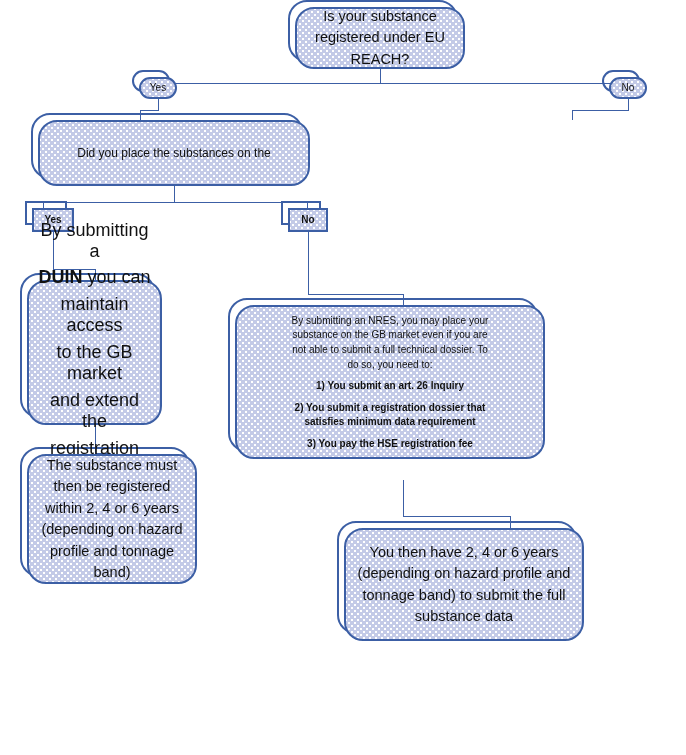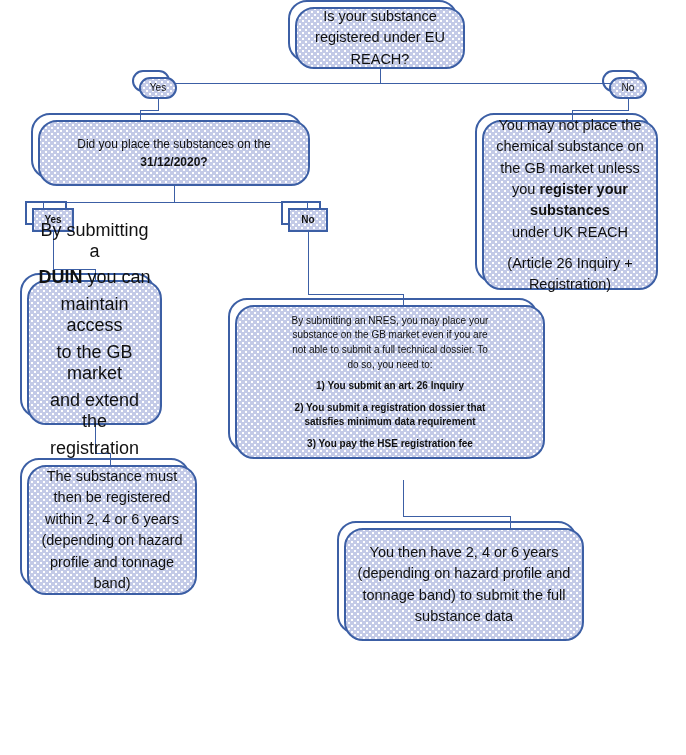--- a/index.html
+++ b/index.html
@@ -96,21 +96,21 @@
 
   
   #n-root      { left: 295px; top: 7px;   width: 170px; height: 62px;  font-size: 14.5px; }
   #chip-yes1   { left: 139px; top: 77px;  width: 38px;  height: 22px; }
   #chip-no1    { left: 609px; top: 77px;  width: 38px;  height: 22px; }
   #n-q2        { left: 38px;  top: 120px; width: 272px; height: 66px;  font-size: 12px; }
   #n-noreach   { left: 482px; top: 120px; width: 176px; height: 170px; font-size: 14.5px; }
   #chip-yes2   { left: 32px;  top: 208px; width: 42px;  height: 24px; }
   #chip-no2    { left: 288px; top: 208px; width: 40px;  height: 24px; }
   #n-duin      { left: 27px;  top: 280px; width: 135px; height: 145px; font-size: 18px; }
-  #n-years     { left: 27px;  top: 465px; width: 170px; height: 130px; font-size: 14.5px; }
+  #n-years     { left: 27px;  top: 454px; width: 170px; height: 130px; font-size: 14.5px; }
   #n-nres      { left: 235px; top: 305px; width: 310px; height: 154px; font-size: 10px; }
   #n-final     { left: 344px; top: 528px; width: 240px; height: 113px; font-size: 14.5px; }
 </style>
 </head>
 <body>
 
 <div id="canvas">
 
   <div class="conn v" style="left:380px; top:69px; height:14px;"></div>
 
@@ -166,36 +166,23 @@
 
   <div class="node rounded chip" id="chip-no1">
     <div class="face">
       <p>No</p>
     </div>
   </div>
 
   <div class="node rounded" id="n-q2">
     <div class="face">
       <p>Did you place the substances on the</p>
-      <p><b>31/12/2020?</b></p>
-    </div>
-  </div>
-
-  <div class="node rounded" id="n-noreach">
-    <div class="face">
-      <p>You may not place the</p>
-      <p>chemical substance on</p>
-      <p>the GB market unless</p>
-      <p><span>you </span><b>register your</b></p>
-      <p><b>substances</b></p>
-      <p>under UK REACH</p>
-      <p class="gap">(Article 26 Inquiry +</p>
-      <p>Registration)</p>
-    </div>
-  </div>
+    </div>
+  </div>
+
 
   <div class="node rect chip" id="chip-yes2">
     <div class="face">
       <p><b>Yes</b></p>
     </div>
   </div>
 
   <div class="node rect chip" id="chip-no2">
     <div class="face">
       <p><b>No</b></p>

